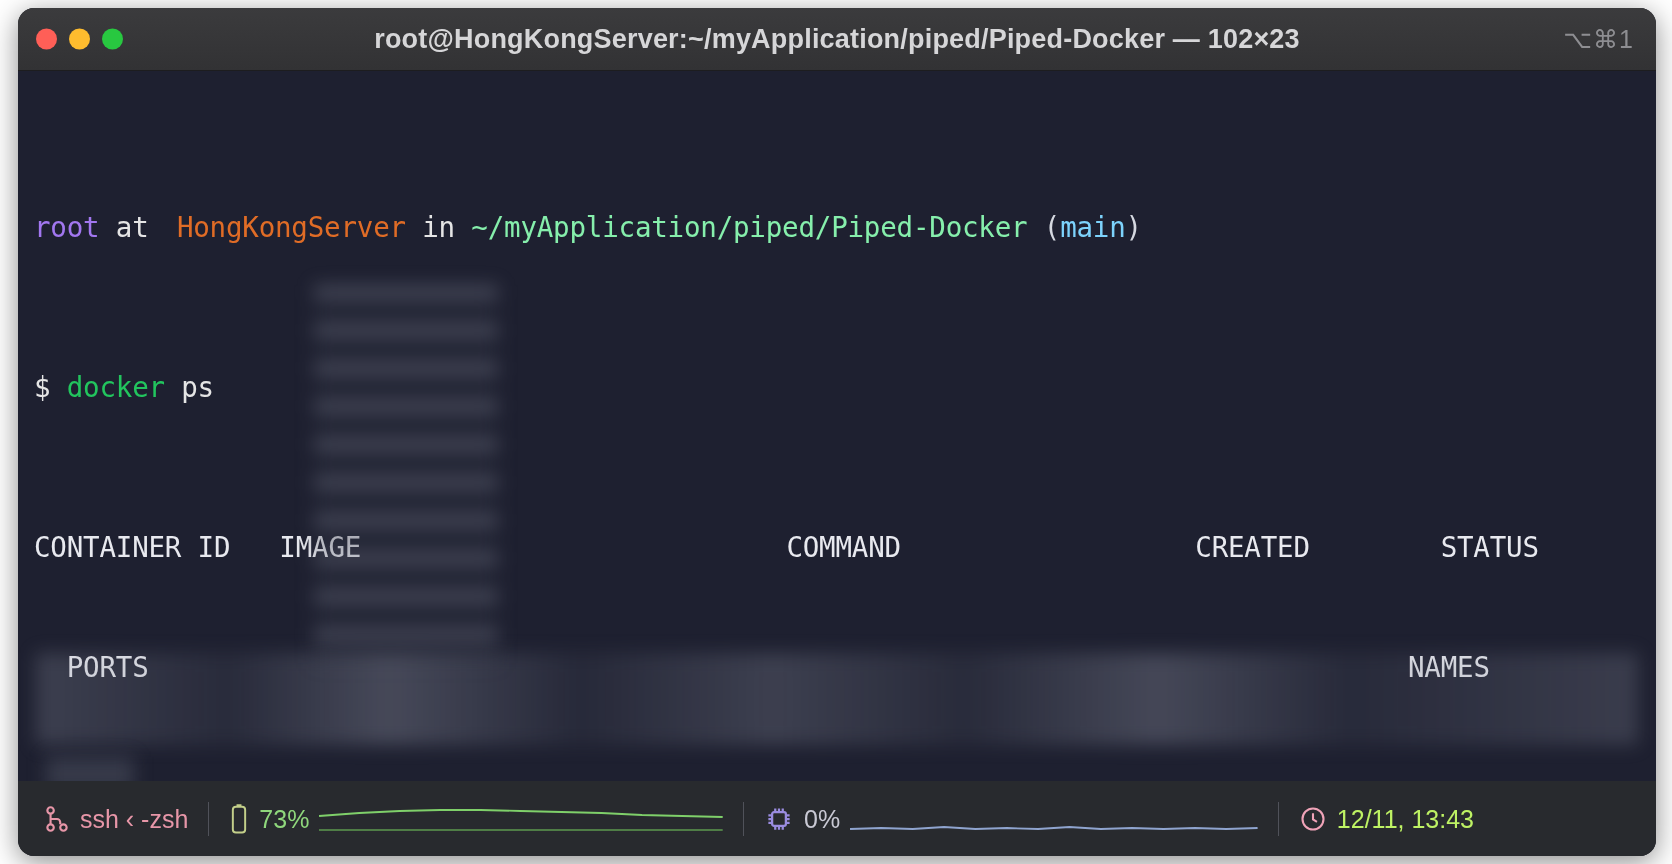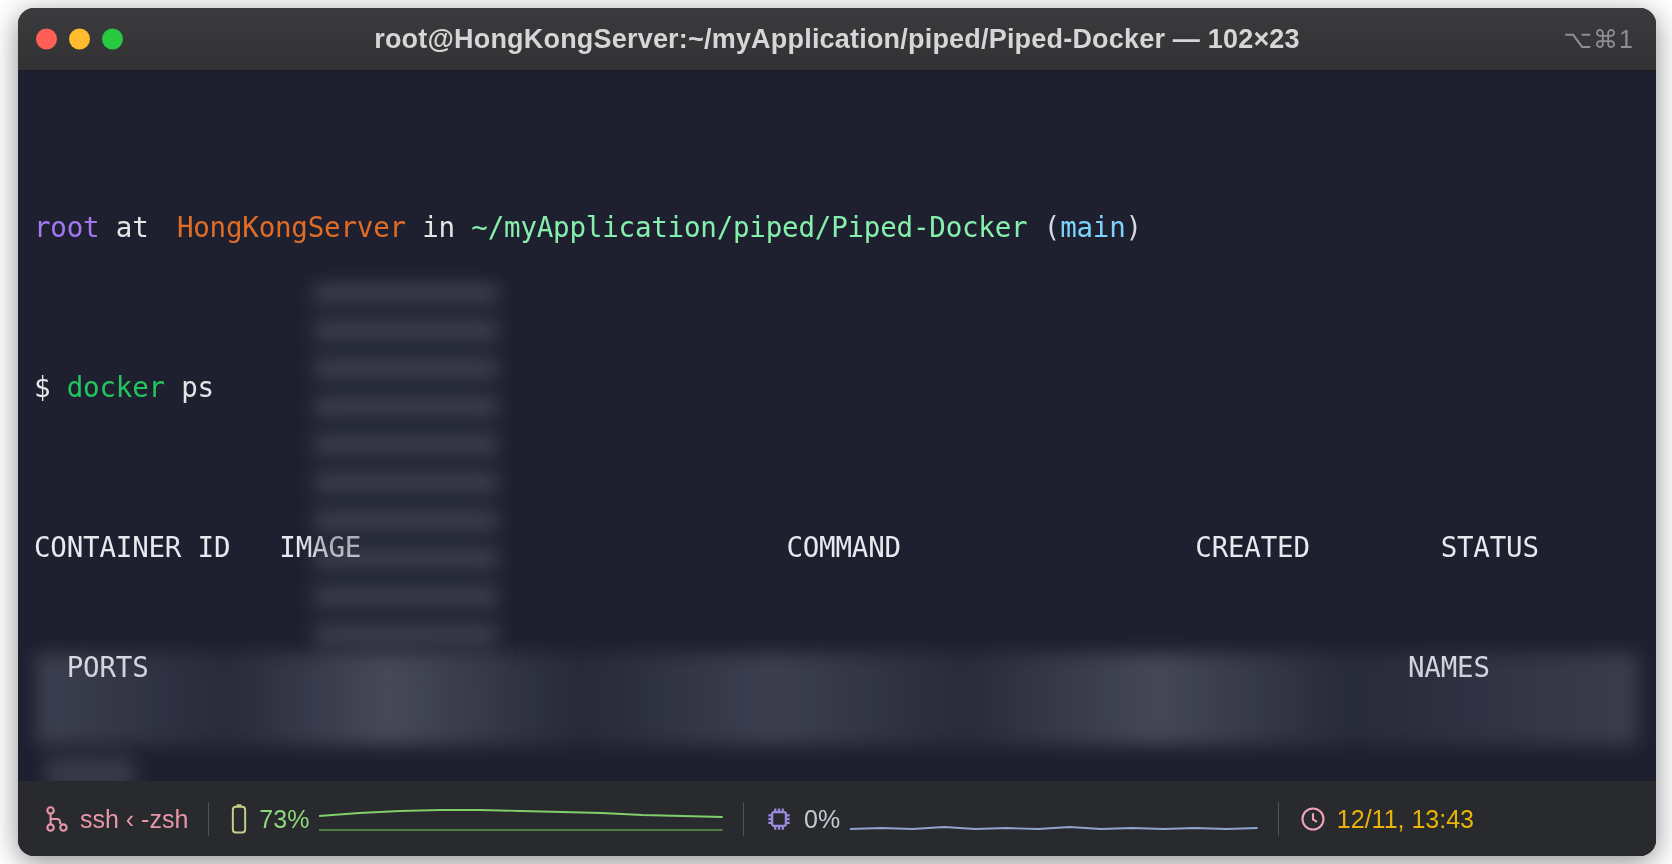--- a/index.html
+++ b/index.html
@@ -172,21 +172,21 @@
   }
   .sb-label {
     font-family: "Liberation Sans", sans-serif;
     font-size: 25px;
     font-weight: 400;
     white-space: nowrap;
   }
   .sb-ssh   { color: #e796a8; }
   .sb-batt  { color: #8fd77c; }
   .sb-cpu   { color: #c9c9d4; }
-  .sb-clock { color: #eab308; }
+  .sb-clock { color: #bef264; }
 
   .sb-sep {
     width: 1px;
     height: 34px;
     background: #50525a;
     margin: 0 20px;
     flex: 0 0 auto;
   }
   .sb-spark {
     height: 46px;

